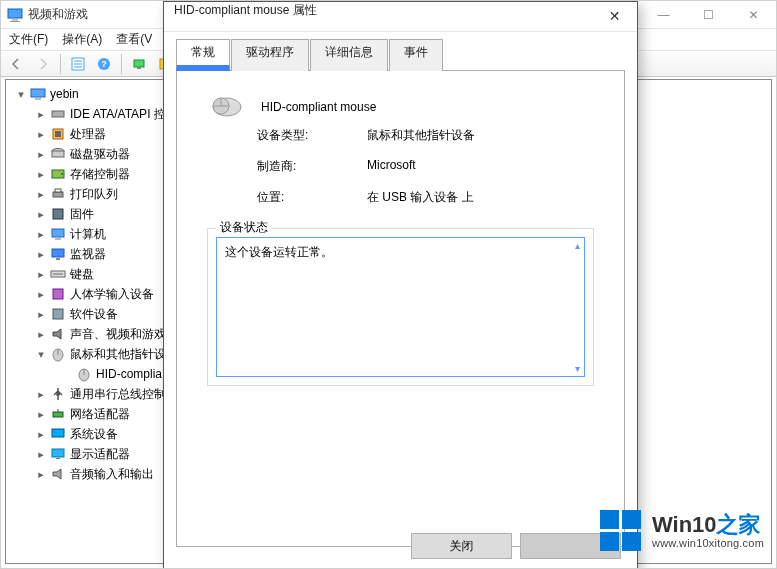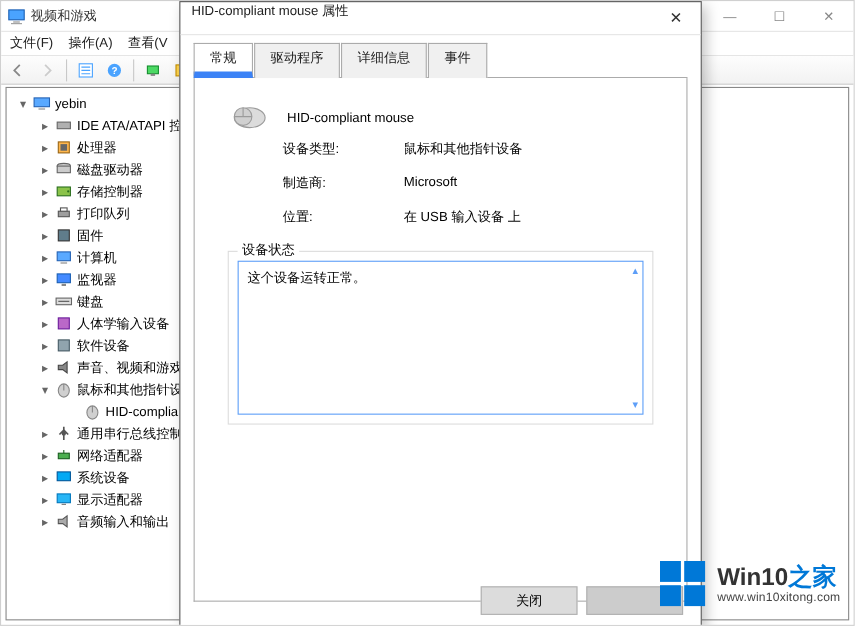--- a/index.html
+++ b/index.html
@@ -175,21 +175,21 @@
     font-size:10px; color:#5d9ef8;
   }
   .scrollhint-up { top:2px; }
   .scrollhint-down { bottom:2px; }
   .props-buttons {
     position:absolute;
     bottom: 10px; right: 16px;
     display:flex; gap:8px;
   }
   .props-buttons button {
-    width: 88px; height:26px;
+    width: 101px; height:26px;
     font-size:12px;
     font-family: inherit;
     border:1px solid #b0b0b0;
     background:#e1e1e1;
   }
   .props-buttons button[disabled] {
     background:#cccccc;
     color:#888;
   }
   .props-buttons button.primary {

